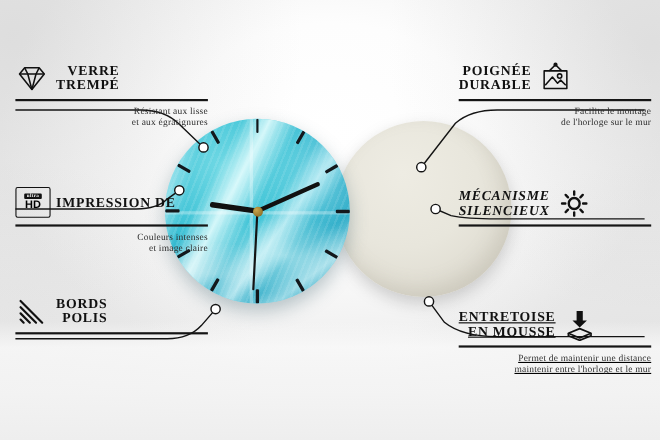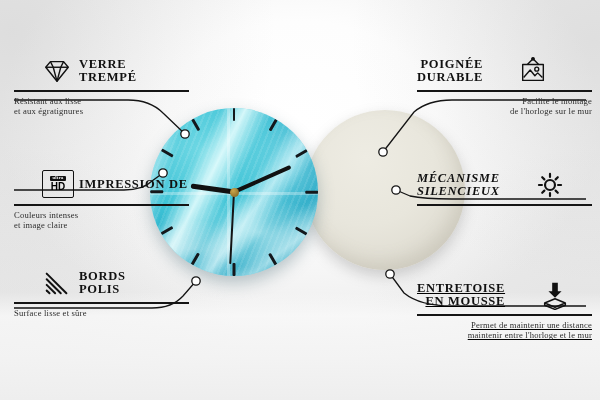--- a/index.html
+++ b/index.html
@@ -73,35 +73,35 @@
   .tick i{display:block;width:100%;height:13px;background:#14181c;border-radius:1px;}
   .hand{position:absolute;left:50%;top:50%;transform-origin:50% 100%;background:#111;border-radius:2px;}
   #hand-hour{width:5px;height:44px;margin-left:-2.5px;margin-top:-44px;}
   #hand-minute{width:4px;height:62px;margin-left:-2px;margin-top:-62px;}
   #hand-second{width:2px;height:72px;margin-left:-1px;margin-top:-72px;background:#141414;}
   #hand-cap{position:absolute;left:50%;top:50%;width:9px;height:9px;margin:-4.5px 0 0 -4.5px;border-radius:50%;
     background:radial-gradient(circle at 35% 32%,#c9a64c,#7d5f1d);}
 
   
   .callout{position:absolute;width:175px;}
-  .callout.left{left:14px;text-align:left;}
+  .callout.left{left:14px;text-align:right;}
   .callout.right{right:8px;text-align:right;}
   .co-head{display:flex;align-items:center;gap:7px;}
   .callout.right .co-head{justify-content:flex-start;}
   .co-title{
     font-family:"Liberation Serif", serif;
     font-weight:bold;font-size:12.5px;line-height:13.5px;
     letter-spacing:.7px;color:#111;text-transform:uppercase;
   }
   .co-rule{height:1.6px;background:#151515;margin:4px 0 4px 0;width:100%;}
   .co-sub{
     font-family:"Liberation Serif", serif;
     font-size:8.6px;line-height:10.8px;color:#2d2d2d;letter-spacing:.2px;
   }
-  .co-icon{width:30px;height:30px;flex:0 0 30px;margin-left:28px;}
+  .co-icon{width:30px;height:30px;flex:0 0 30px;}
   .co-icon svg{display:block;width:30px;height:30px;}
 
   #c-verre{top:56px;}
   #c-impression{top:170px;}
   #c-bords{top:268px;}
   #c-poignee{top:56px;}
   #c-mecanisme{top:170px;font-style:italic;}
   #c-entretoise{top:280px;text-decoration:underline;}
 
   
@@ -242,23 +242,20 @@
           <line x1="5" y1="18" x2="14" y2="27"></line>
               <line x1="5" y1="24" x2="8" y2="27"></line>
         </g>
           </svg>
       </span>
       <span class="co-title">
         <span>BORDS</span><br><span>POLIS</span>
       </span>
     </div>
     <div class="co-rule"></div>
-    <div class="co-sub">
-      <span>Surface lisse et sûre</span>
-    </div>
   </div>
 
   <div class="callout right" id="c-poignee">
     <div class="co-head">
       <span class="co-title">
         <span>POIGNÉE</span><br><span>DURABLE</span>
       </span>
       <span class="co-icon">
         <svg viewBox="0 0 32 32">
             <g fill="none" stroke="#111" stroke-width="1.5" stroke-linejoin="round">

